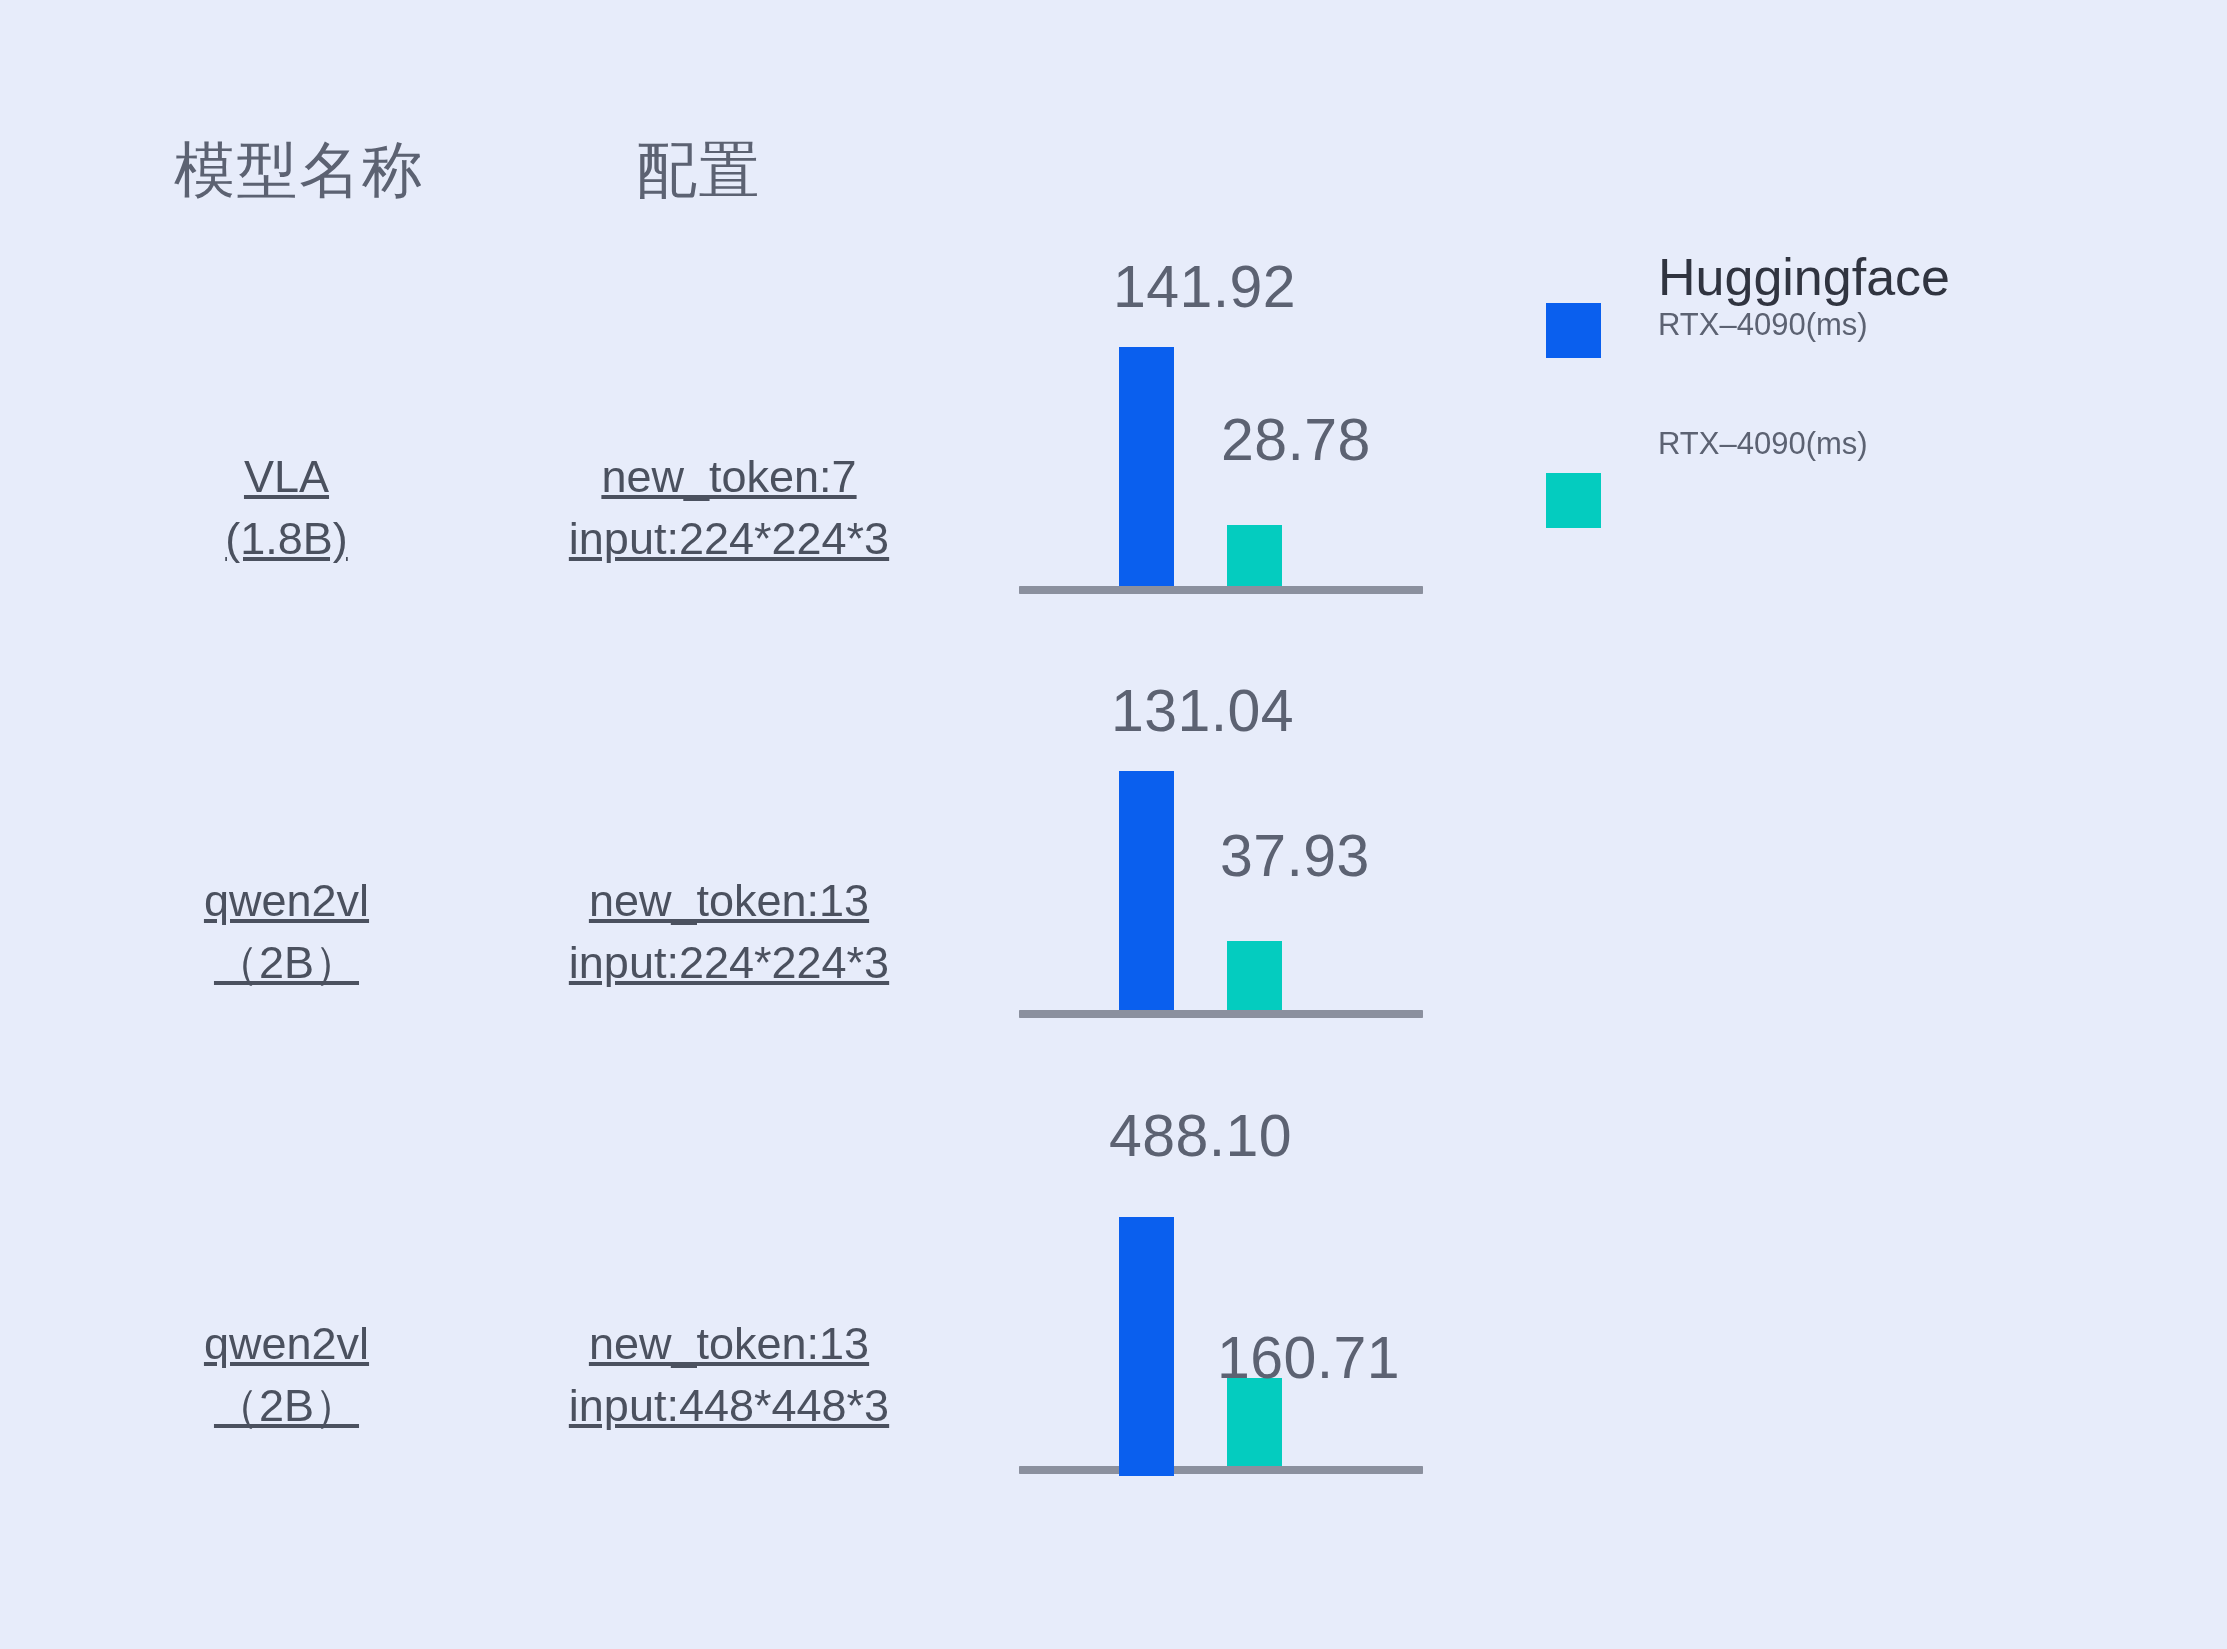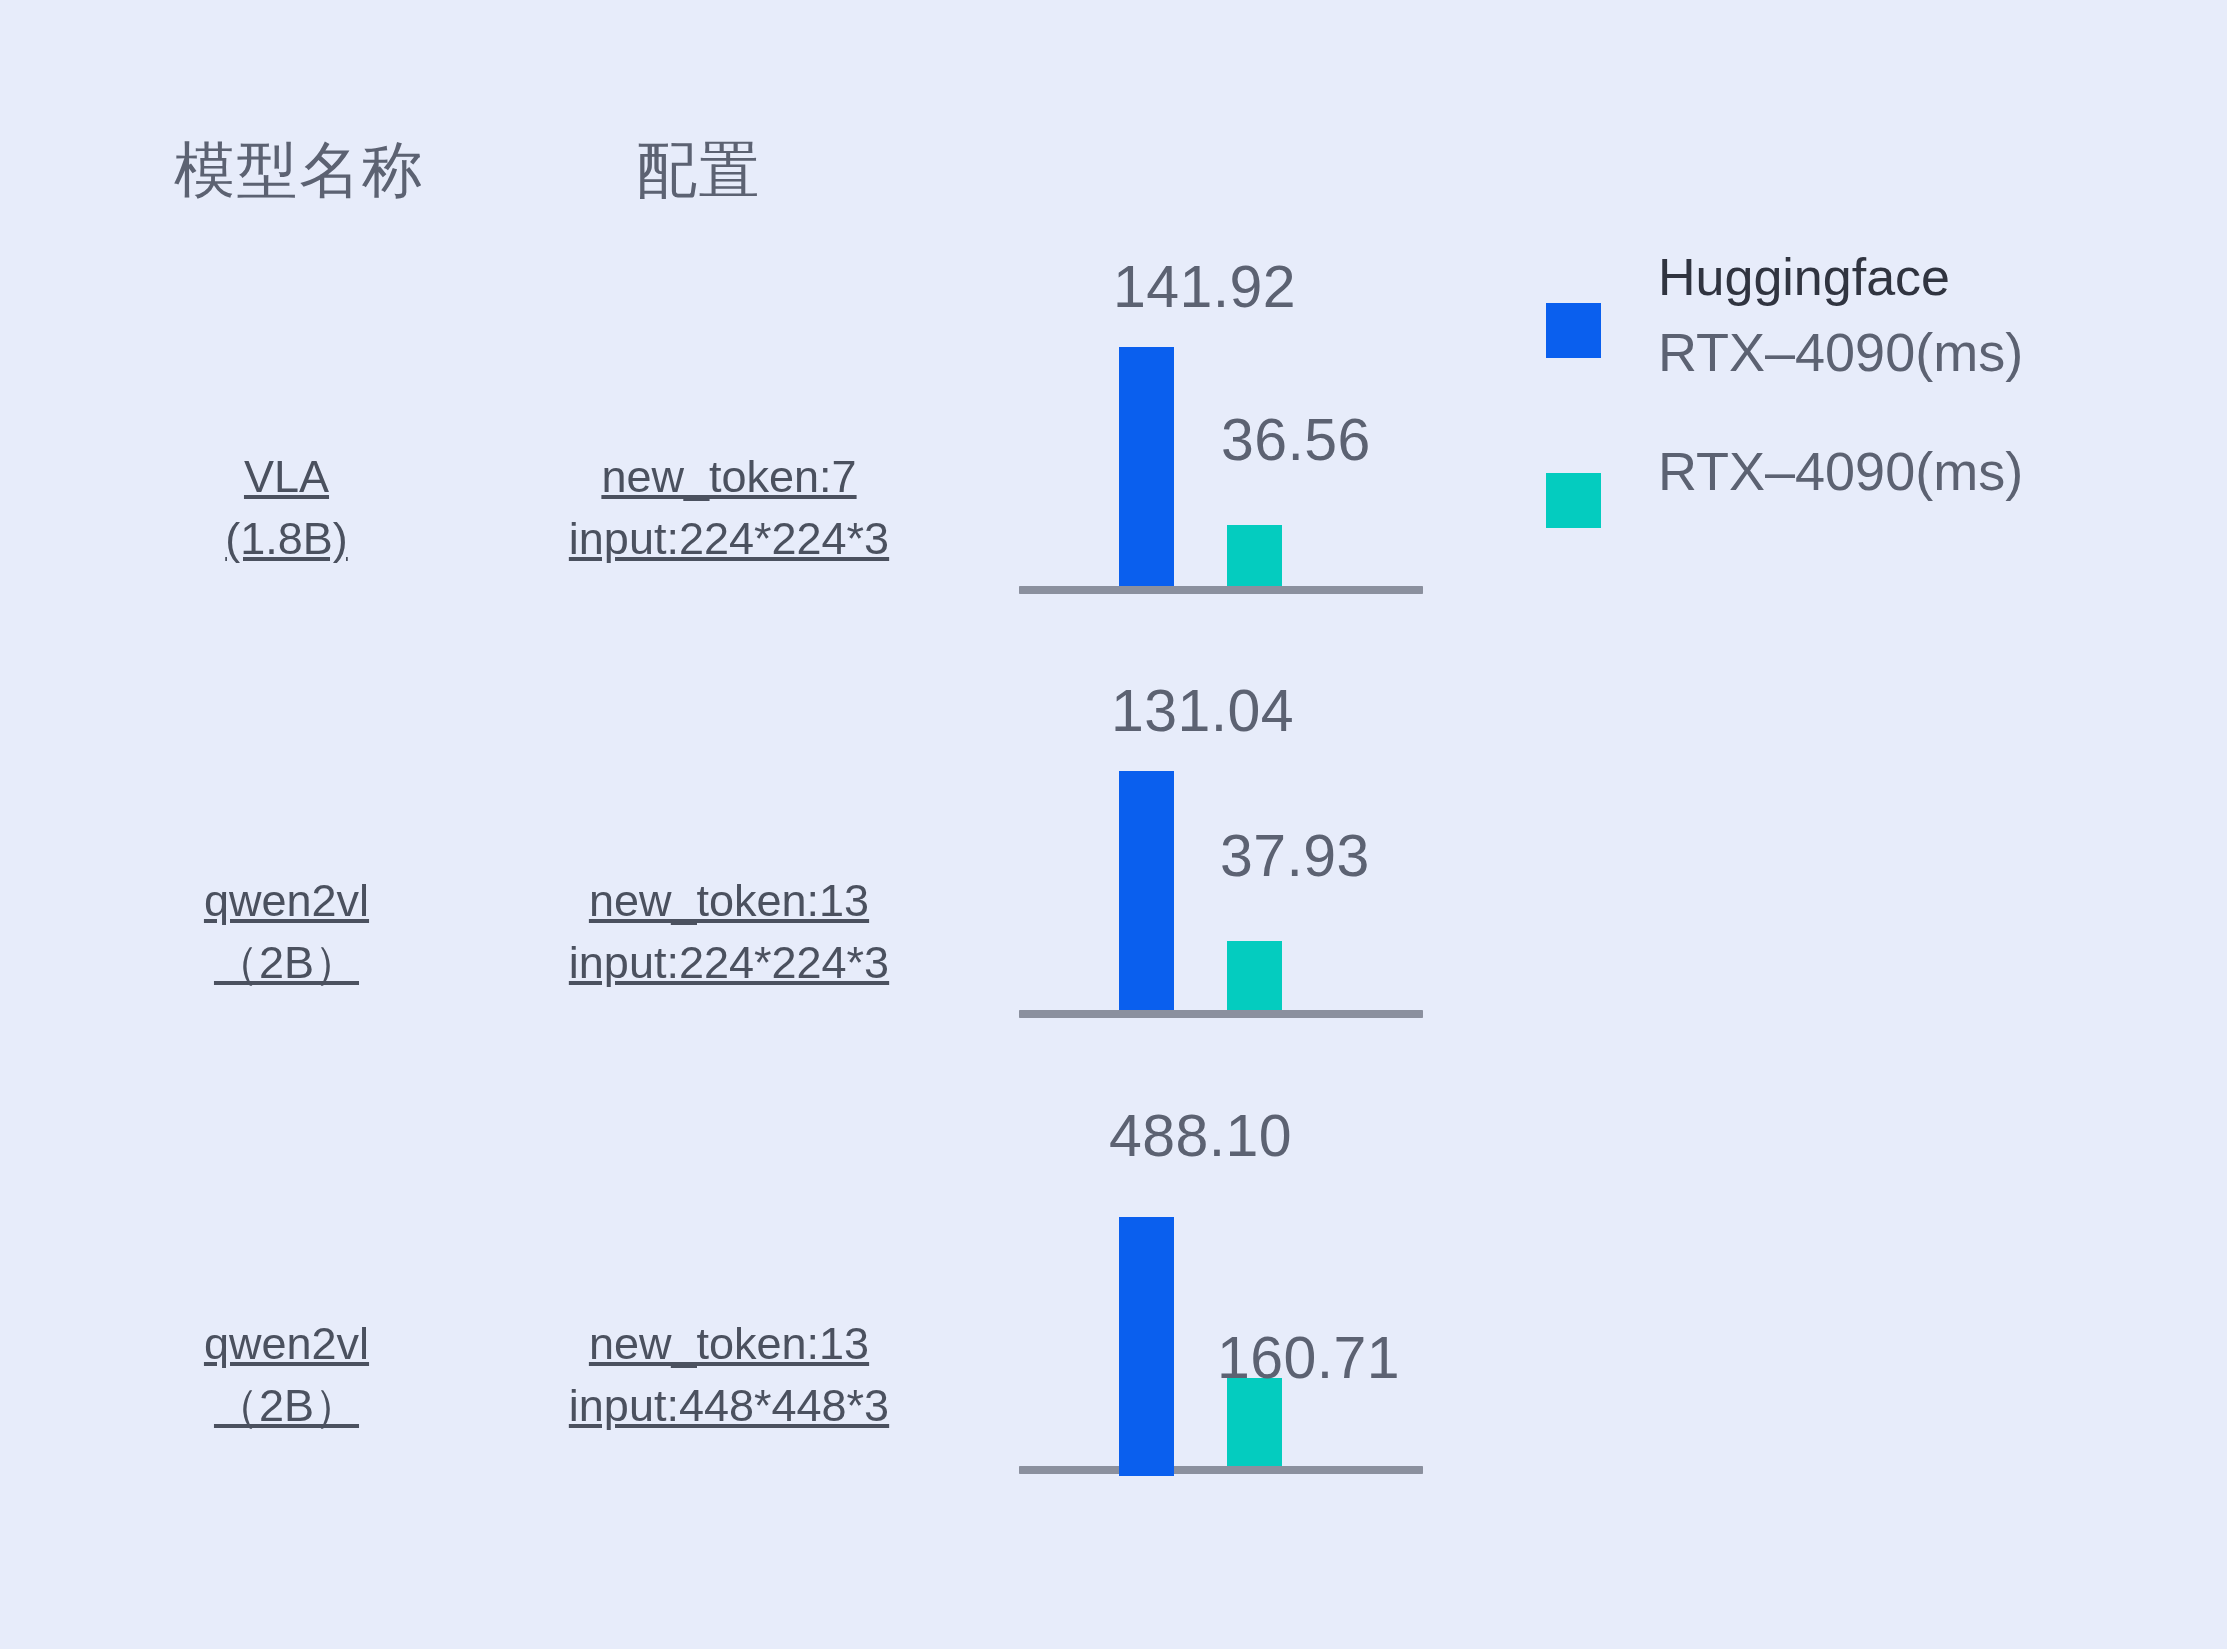--- a/index.html
+++ b/index.html
@@ -121,23 +121,23 @@
   .legend-title {
     display: block;
     color: #303440;
     font-size: 52px;
     line-height: 1;
     white-space: nowrap;
   }
   .legend-sub {
     display: block;
     color: #5c6272;
-    font-size: 54px;
-    line-height: 1;
-    margin-top: 22px;
+    font-size: 31px;
+    line-height: 1;
+    margin-top: 6px;
     white-space: nowrap;
   }
 </style>
 </head>
 <body>
 
 <div id="stage">
 
   <div class="col-header" id="header-model-name">模型名称</div>
 
@@ -152,21 +152,21 @@
       <span class="label-line">new_token:7</span>
 
       <span class="label-line">input:224*224*3</span>
     </div>
 
     <div class="plot" style="top:0; height:273px;">
       <div class="baseline" style="top:265px;"></div>
       <div class="bar bar-hf" style="height:239px; bottom:7.8px;"></div>
       <div class="bar bar-genie" style="height:61px; bottom:7.8px;"></div>
       <div class="bar-value" style="left:94px; top:-63px;">141.92</div>
-      <div class="bar-value" style="left:202px; top:90px;">36.56</div>
+      <div class="bar-value" style="left:202px; top:90px;">28.78</div>
     </div>
   </div>
 
   <div class="chart-row row-2">
     <div class="label-cell label-model" style="top:125px;">
       <span class="label-line">qwen2vl</span>
       <span class="label-line">（2B）</span>
     </div>
     <div class="label-cell label-config" style="top:125px;">
       <span class="label-line">new_token:13</span>

